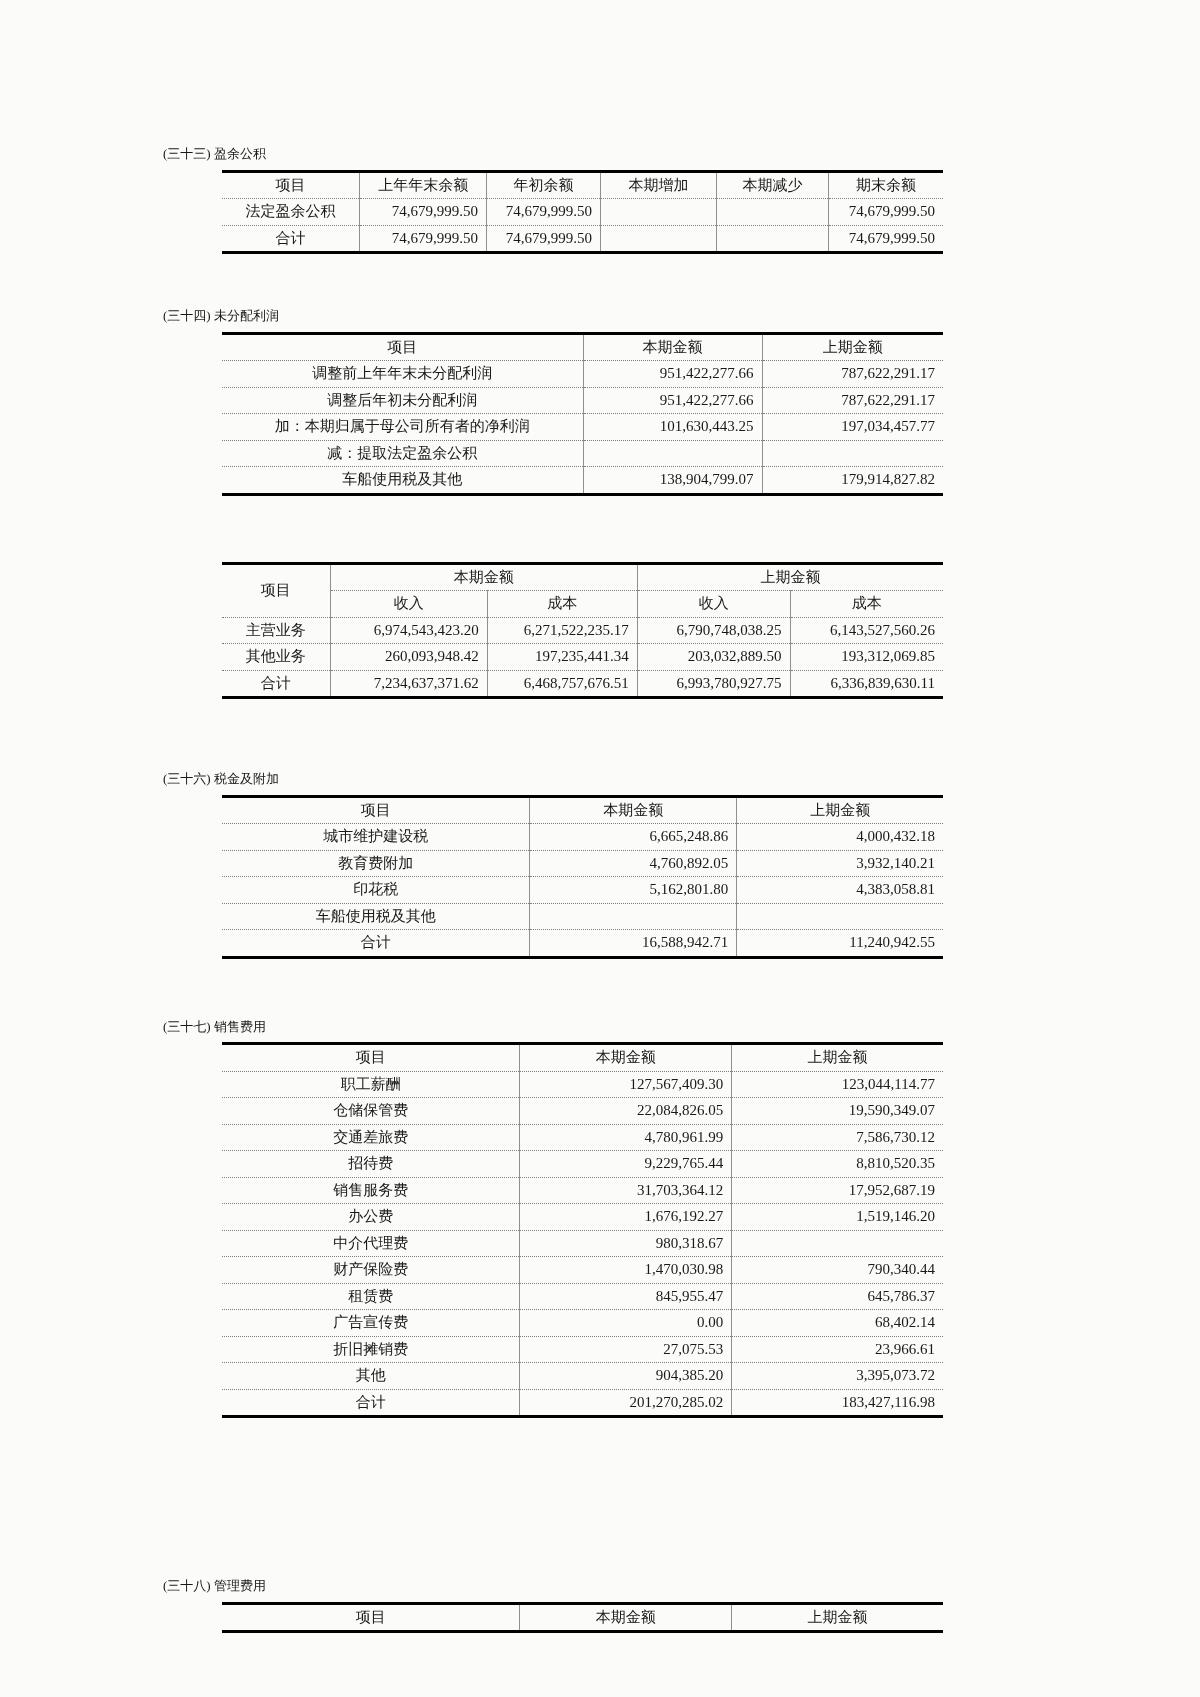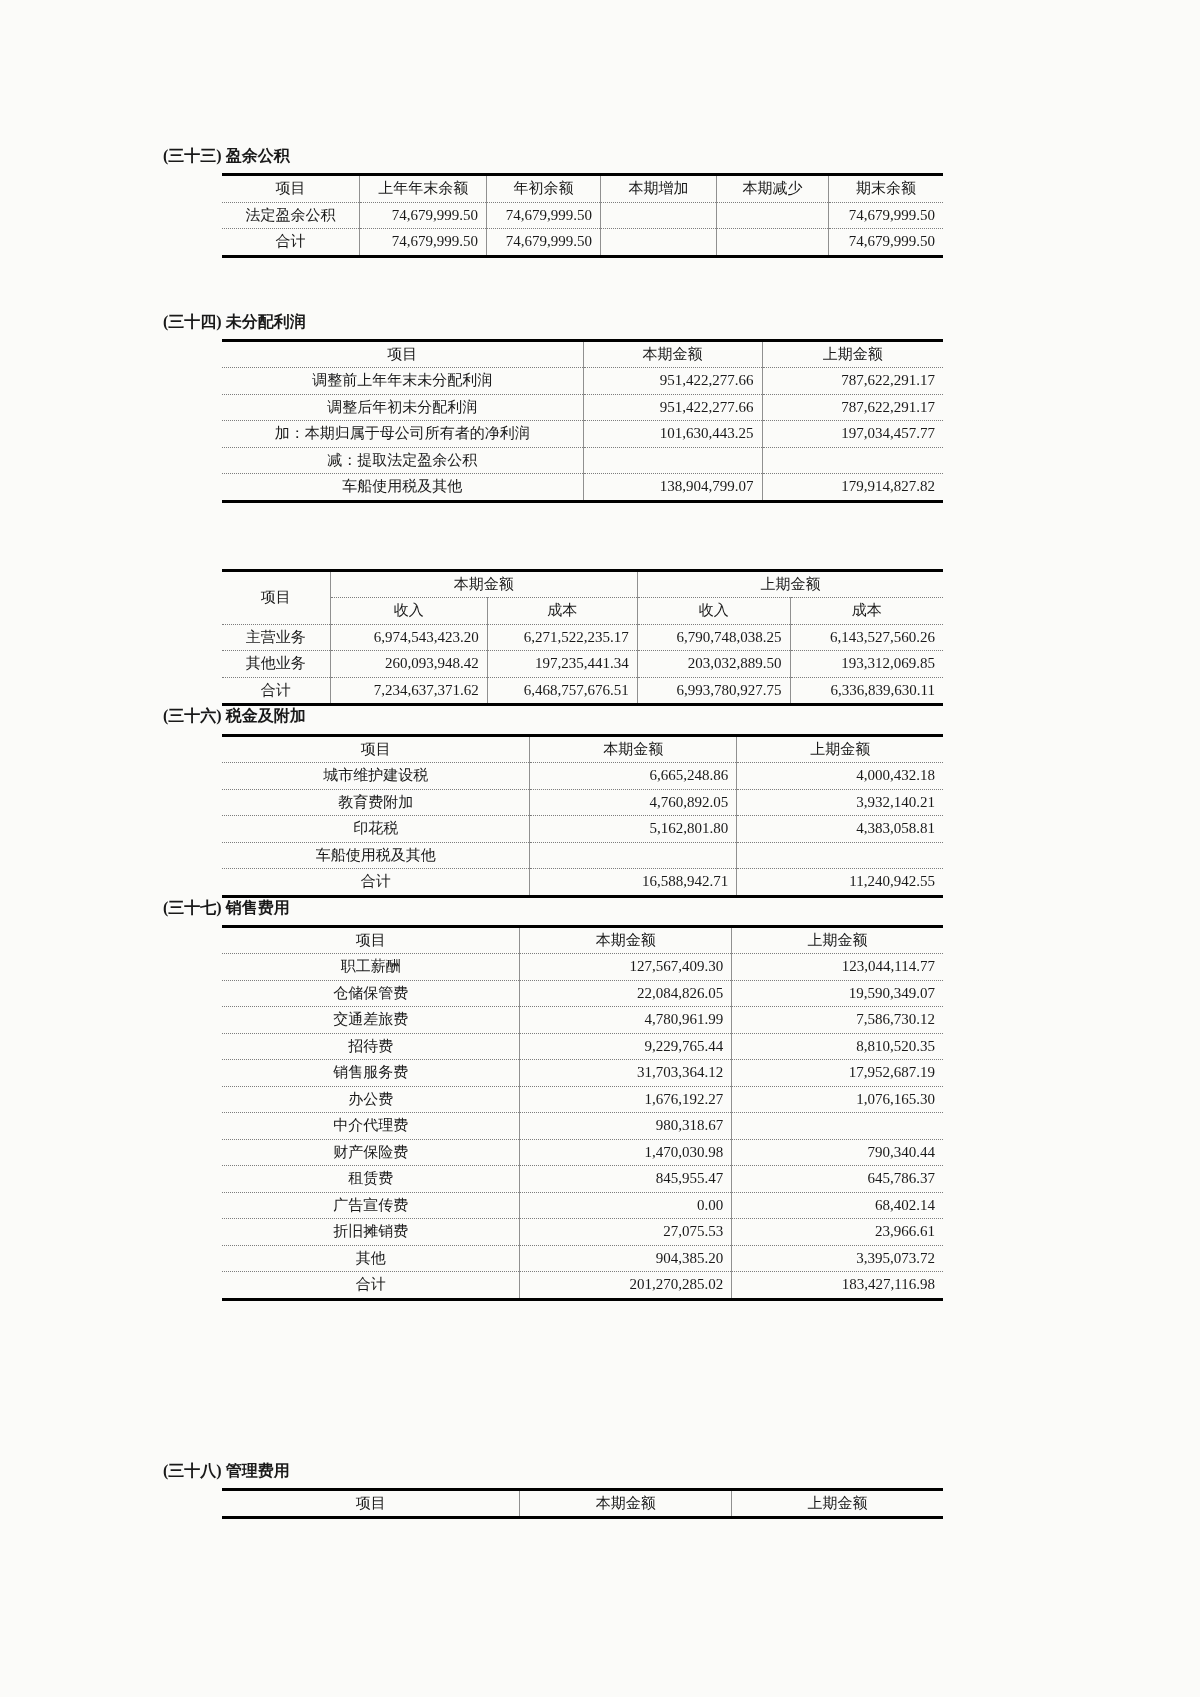--- a/index.html
+++ b/index.html
@@ -10,22 +10,22 @@
     color:#191919;
     position:relative;
   }
   .content{
     position:absolute;
     left:163px;top:146px;
     width:782px;
   }
   .sec{margin:0;}
   .h{
-    font-size:16px;
-    font-weight:bold;
+    font-size:13px;
+    font-weight:normal;
     margin:0 0 8px 0;
     line-height:1.2;
   }
   table.fin{
     border-collapse:collapse;
     table-layout:fixed;
     width:721px;
     margin-left:59px;
     border-top:3px solid #000;
     border-bottom:3px solid #000;
@@ -43,22 +43,22 @@
   .fin thead th{text-align:center;font-family:Liberation Serif, serif;}
   .fin thead tr + tr th{border-top:1px dotted #7d7d7d;}
   .fin tbody td{border-top:1px dotted #7d7d7d;}
   .fin td.num{text-align:right;}
   .fin td.label{text-align:center;}
   .fin td.c-center{text-align:center;}
   
   #s33{margin-top:0;}
   #s34{margin-top:54px;}
   #s35{margin-top:66px;}
-  #s36{}
-  #s37{}
+  #s36{margin-top:72px;}
+  #s37{margin-top:60px;}
   #s38{margin-top:160px;}
 </style>
 </head>
 <body>
 
 <div class="content">
 
   <section class="sec" id="s33">
     <h2 class="h">(三十三) 盈余公积</h2>
     <table class="fin">
@@ -276,21 +276,21 @@
             <td class="num">8,810,520.35</td>
           </tr>
           <tr>
             <td class="label">销售服务费</td>
             <td class="num">31,703,364.12</td>
             <td class="num">17,952,687.19</td>
           </tr>
           <tr>
             <td class="label">办公费</td>
             <td class="num">1,676,192.27</td>
-            <td class="num">1,076,165.30</td>
+            <td class="num">1,519,146.20</td>
           </tr>
           <tr>
             <td class="label">中介代理费</td>
             <td class="num">980,318.67</td>
             <td class="num"></td>
           </tr>
           <tr>
             <td class="label">财产保险费</td>
             <td class="num">1,470,030.98</td>
             <td class="num">790,340.44</td>

